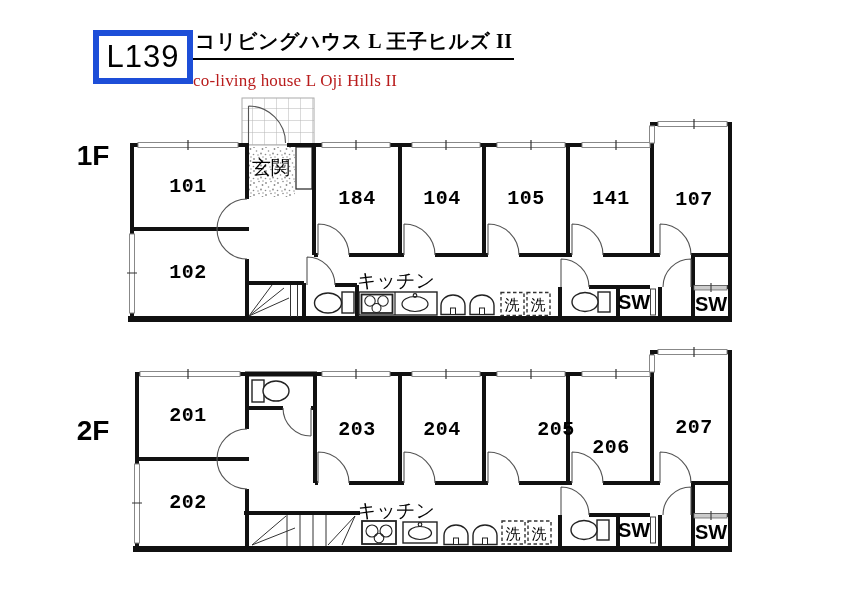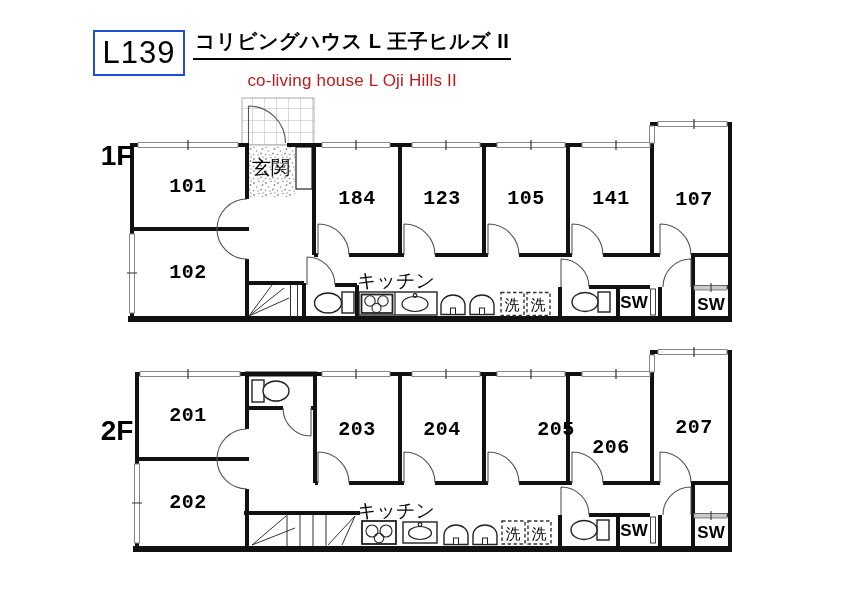--- a/index.html
+++ b/index.html
@@ -1,29 +1,29 @@
 <!DOCTYPE html>
 <html><head>
 <meta charset="utf-8">
 <style>
   html,body{margin:0;padding:0;background:#fff;}
   .page{position:relative;width:842px;height:595px;background:#fff;overflow:hidden;
         font-family:"Liberation Sans","DejaVu Sans",sans-serif;color:#000;}
-  .code-box{position:absolute;left:93px;top:30px;width:88px;height:42px;border:2px solid #1d4ed8;
+  .code-box{position:absolute;left:93px;top:30px;width:88px;height:42px;border:6px solid #1d4ed8;
             display:flex;align-items:center;justify-content:center;font-size:31px;letter-spacing:1px;color:#000;}
-  .titles{position:absolute;left:193px;top:28px;text-align:center;}
+  .titles{position:absolute;left:193px;top:28px;font-family:Liberation Serif, serif;}
   .title-ja{display:inline-block;font-size:20px;font-weight:700;letter-spacing:.5px;
             border-bottom:2px solid #000;padding:0 2px 3px 2px;}
   .title-en{font-size:17px;font-weight:400;color:#b91c1c;margin-top:11px;letter-spacing:.2px;}
   .lbl{position:absolute;transform:translate(-50%,-50%);white-space:nowrap;line-height:1;}
-  .floor-label{font-size:28px;font-weight:700;margin-left:24px;}
+  .floor-label{font-size:28px;font-weight:700;}
   .room-num{font-size:20px;font-weight:700;letter-spacing:.5px;font-family:Liberation Mono, monospace;}
   .jp-small{font-size:19px;font-weight:500;}
   .wash{font-size:15px;font-weight:500;}
-  .sw{font-size:17px;font-weight:700;text-align:center;}
+  .sw{font-size:20px;font-weight:700;text-align:center;}
   svg{position:absolute;left:0;top:0;}
 </style>
 </head>
 <body>
 
 <div class="page">
 
   <div class="code-box">L139</div>
   <div class="titles">
     <div class="title-ja">コリビングハウス L 王子ヒルズ II</div>
@@ -232,21 +232,21 @@
         <rect x="694" y="513.5" width="33" height="4.5" fill="#ccc" stroke="#666" stroke-width="0.8"></rect>
         <path d="M711,511 V520" stroke="#444" stroke-width="1.2"></path>
       </g>
     </g>
   </svg>
 
   <div class="lbl floor-label" style="left:93px;top:156px">1F</div>
   <div class="lbl room-num" style="left:188px;top:187px">101</div>
   <div class="lbl room-num" style="left:188px;top:273px">102</div>
   <div class="lbl room-num" style="left:357px;top:199px">184</div>
-  <div class="lbl room-num" style="left:442px;top:199px">123</div>
+  <div class="lbl room-num" style="left:442px;top:199px">104</div>
   <div class="lbl room-num" style="left:526px;top:199px">105</div>
   <div class="lbl room-num" style="left:611px;top:199px">141</div>
   <div class="lbl room-num" style="left:694px;top:200px">107</div>
   <div class="lbl jp-small" style="left:271px;top:167px">玄関</div>
   <div class="lbl jp-small" style="left:396px;top:280px">キッチン</div>
   <div class="lbl wash" style="left:512px;top:304px">洗</div>
   <div class="lbl wash" style="left:538px;top:304px">洗</div>
   <div class="lbl sw" style="left:634px;top:302px">SW</div>
   <div class="lbl sw" style="left:711px;top:304px">SW</div>
 

